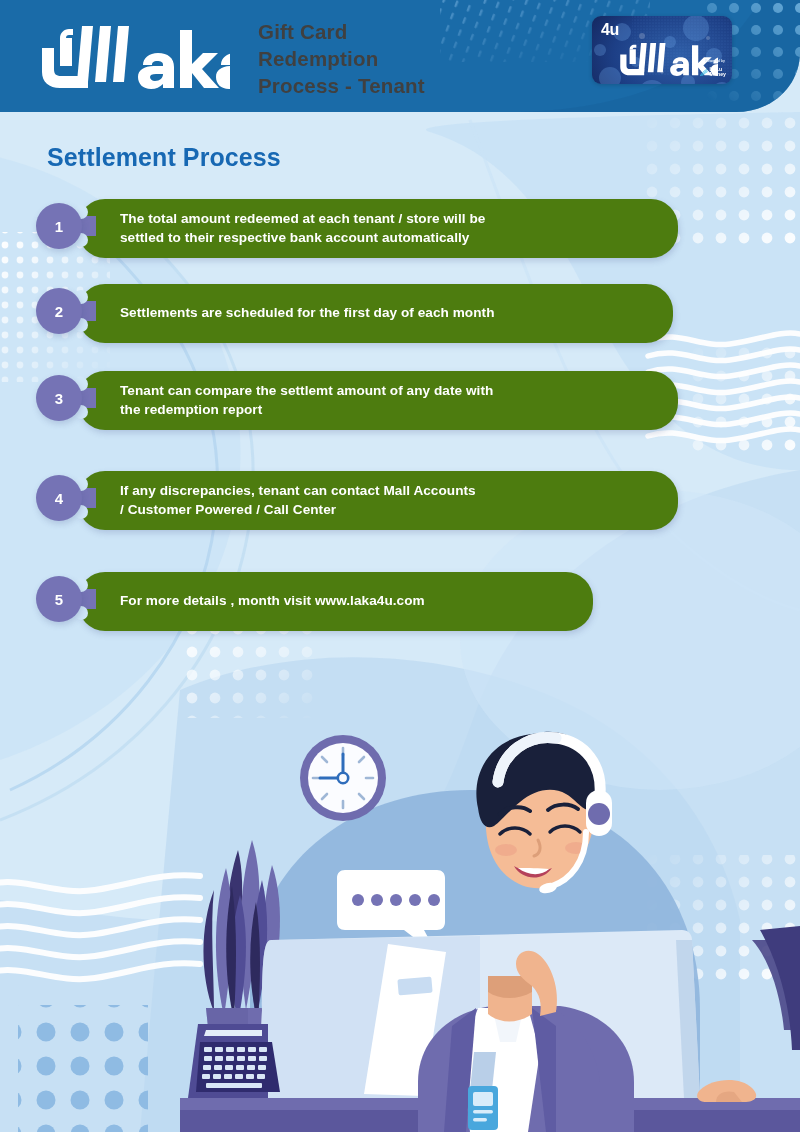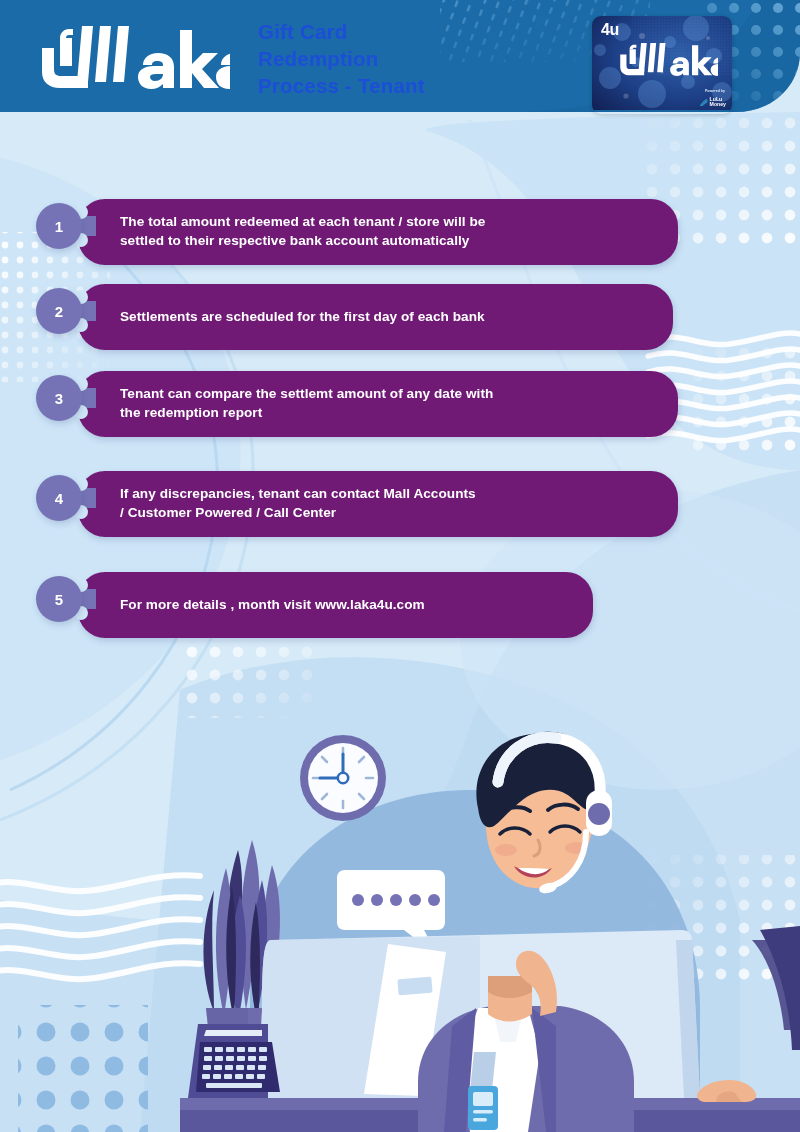--- a/index.html
+++ b/index.html
@@ -34,32 +34,32 @@
   .logo-main {
     position: absolute;
     left: 30px; top: 20px;
     width: 200px; height: 72px;
     z-index: 3;
   }
   .header-title {
     position: absolute;
     left: 258px; top: 18px;
     width: 280px;
-    color: #1d4ed8;
+    color: #404040;
     font-size: 20.5px;
     font-weight: bold;
     line-height: 1.32;
     letter-spacing: 0.2px;
     z-index: 3;
     white-space: pre-line;
   }
   .giftcard {
     position: absolute;
     left: 592px; top: 16px;
-    width: 140px; height: 98px;
+    width: 140px; height: 68px;
     border-radius: 9px;
     overflow: hidden;
     z-index: 4;
     box-shadow: 0 1px 4px rgba(0,0,0,0.18);
   }
   .gc-svg { position:absolute; inset:0; width:140px; height:94px; display:block; }
   .gc-4u {
     position: absolute;
     left: 9px; top: 5px;
     color: #ffffff;
@@ -110,22 +110,22 @@
   
   .steps { position: absolute; left: 0; top: 0; width: 800px; z-index: 14; }
   .step {
     position: absolute;
     left: 36px;
     height: 54px;
   }
   .step-bar {
     position: absolute;
     left: 42px; top: 0;
-    height: 66px;
-    background: #701a75;
+    height: 59px;
+    background: #4d7c0f;
     border-radius: 27px;
     display: flex;
     align-items: center;
     box-shadow: 1px 3px 6px rgba(70,80,140,0.22);
   }
   .step-bar-text {
     color: #ffffff;
     font-size: 13.6px;
     font-weight: bold;
     line-height: 1.38;
@@ -397,35 +397,36 @@
           </span>
           <span class="gc-lulu-text">
             <span class="gc-lulu-1">LuLu</span>
             <span class="gc-lulu-2">Money</span>
           </span>
         </span>
       </div>
     </div>
   </div>
 
+  <div class="section-title">Settlement Process</div>
 
   <div class="steps">
 
     <div class="step" style="top:199px">
       <div class="step-bar" style="width:600px">
         <span class="step-bar-text">The total amount redeemed at each tenant / store will be
 settled to their respective bank account automatically</span>
       </div>
       <div class="step-neck"></div>
       <div class="step-badge">1</div>
     </div>
 
     <div class="step" style="top:284px">
       <div class="step-bar" style="width:595px">
-        <span class="step-bar-text">Settlements are scheduled for the first day of each bank</span>
+        <span class="step-bar-text">Settlements are scheduled for the first day of each month</span>
       </div>
       <div class="step-neck"></div>
       <div class="step-badge">2</div>
     </div>
 
     <div class="step" style="top:371px">
       <div class="step-bar" style="width:600px">
         <span class="step-bar-text">Tenant can compare the settlemt amount of any date with
 the redemption report</span>
       </div>

